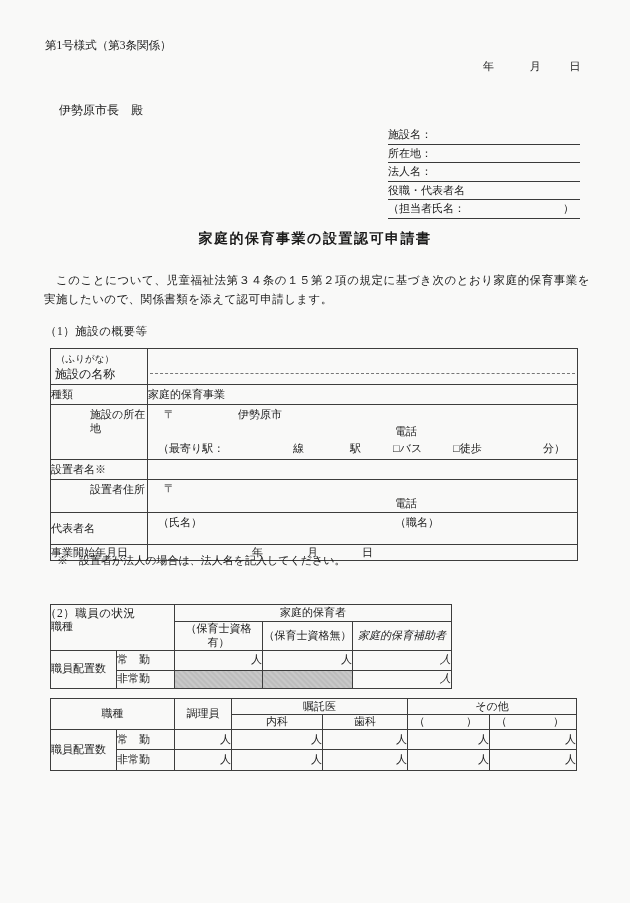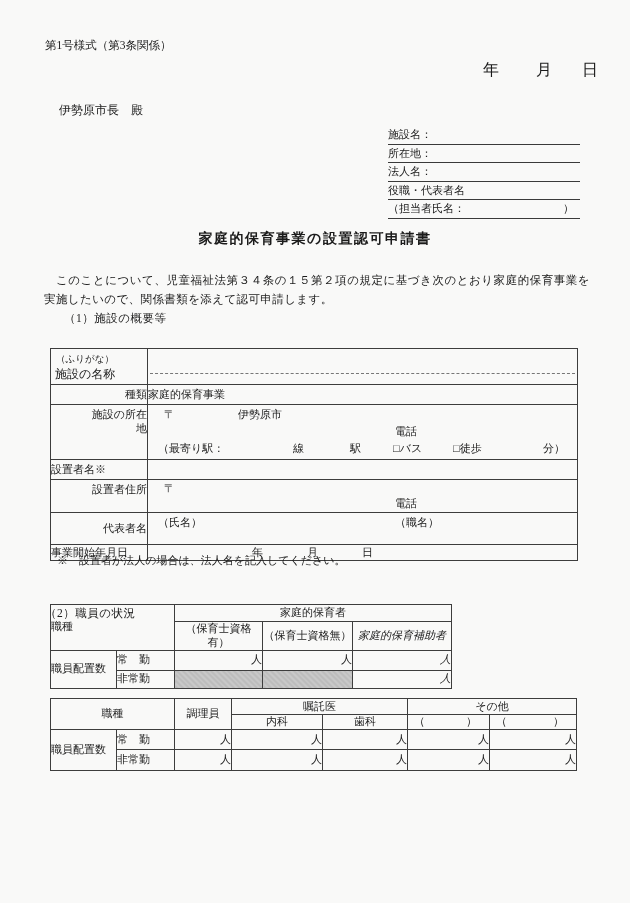--- a/index.html
+++ b/index.html
@@ -6,21 +6,21 @@
   #page {
     position:relative; width:630px; height:903px; margin:0 auto;
     background:#f9f9f8; color:#1b1b1b;
     font-family:"Liberation Serif","DejaVu Serif",serif;
     font-size:11px; line-height:1.25;
   }
   .abs { position:absolute; }
 
   
   .form-number { left:45px; top:38px; font-size:11.5px; }
-  .date-line { left:483px; top:60px; font-size:16px; white-space:nowrap; }
+  .date-line { left:483px; top:60px; font-size:11px; white-space:nowrap; }
   .date-line .y { margin-right:33px; }
   .date-line .m { margin-right:26px; }
   .addressee { left:59px; top:103px; font-size:12px; }
 
   
   .fields { left:388px; top:126px; width:192px; font-size:11px; }
   .field-row {
     height:17.6px; line-height:17px; border-bottom:1px solid #3a3a3a;
     overflow:hidden; white-space:nowrap;
   }
@@ -32,32 +32,32 @@
     left:0; top:230px; width:630px; text-align:center;
     font-family:"Liberation Sans","DejaVu Sans",sans-serif;
     font-weight:700; font-size:14px; letter-spacing:1.5px;
   }
   .body-paragraph {
     left:44px; top:271px; width:546px;
     font-size:11.5px; line-height:19px; letter-spacing:0.4px;
     text-align:justify;
   }
   .section-heading { font-size:11.5px; letter-spacing:0.5px; }
-  .sec1 { left:45px; top:311px;margin-left:19px; }
+  .sec1 { left:45px; top:324px; }
   .sec2 { left:45px; top:606px; }
   .table-note { left:57px; top:554px; font-size:11px; }
 
   
   table.t { position:absolute; border-collapse:collapse; table-layout:fixed; }
   table.t td {
     border:1px solid #3d3d3d; font-size:11px; padding:0;
     overflow:hidden; vertical-align:middle;
   }
   table.t { border:1.5px solid #3d3d3d; }
-  td.lc { text-align:right; }
+  td.lc { text-align:left; }
   td.ll { text-align:left; padding-left:4px; }
   td.top { vertical-align:top; }
   td.pl { padding-left:17px; }
   td.rel { position:relative; }
   td.unit { text-align:right; padding-right:10px; }
   td.shaded {
     background:#c3c3c3;
     background-image:repeating-linear-gradient(45deg,#bcbcbc 0 2px,#c9c9c9 2px 4px);
   }
   td.br-dot { border-right:1px dotted #8a8a8a; }

